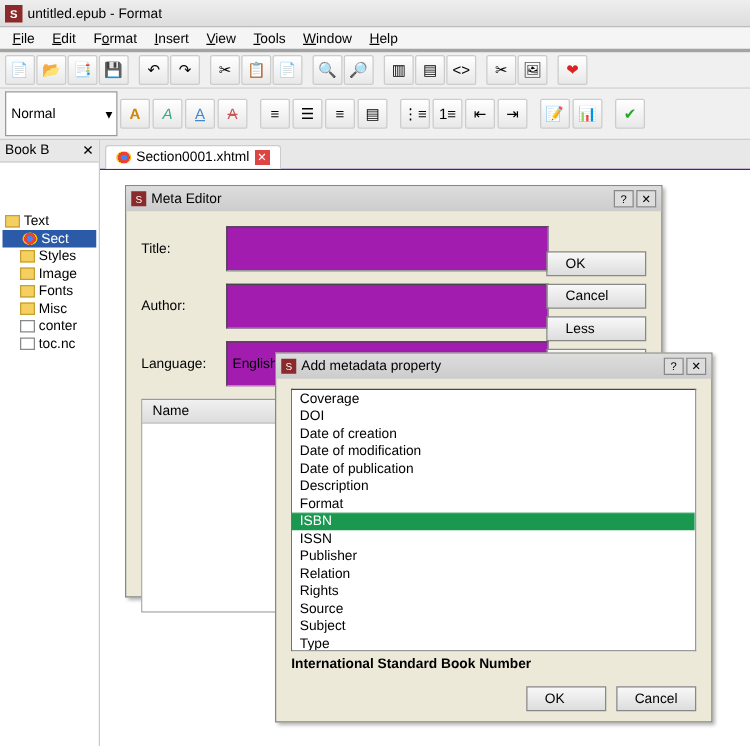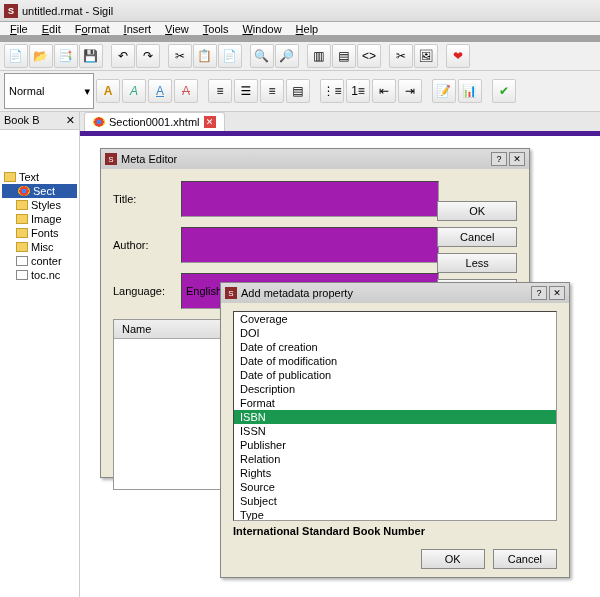--- a/index.html
+++ b/index.html
@@ -1,67 +1,67 @@
 <!DOCTYPE html>
 <html><head>
 <meta charset="utf-8">
 <style>
 * { box-sizing: border-box; margin: 0; padding: 0; font-family: Tahoma, sans-serif; font-size: 11px; }
 body { background: #fff; width: 600px; height: 597px; overflow: hidden; }
 .titlebar { background: linear-gradient(#eee,#ddd); height: 22px; display: flex; align-items: center; padding: 0 4px; border-bottom: 1px solid #aaa; }
 .titlebar .icon { width: 14px; height: 14px; background: #8b2a2a; margin-right: 4px; display: flex; align-items: center; justify-content: center; color: #fff; font-weight: bold; font-size: 9px; }
-.menubar { height: 20px; display: flex; align-items: center; padding: 0 4px; gap: 2px; border-bottom: 7px solid #a3a3a3; background: #f5f5f5; }
+.menubar { height: 20px; display: flex; align-items: center; padding: 0 4px; gap: 2px; border-bottom: 3px solid #a3a3a3; background: #f5f5f5; }
 .menubar span { padding: 2px 6px; cursor: pointer; }
 .menubar span u { text-decoration: underline; }
 .toolbar { display: flex; align-items: center; padding: 2px 4px; gap: 1px; background: #f0f0f0; border-bottom: 1px solid #ccc; flex-wrap: nowrap; }
 .tbtn { width: 24px; height: 24px; border: 1px solid #ccc; background: linear-gradient(#fff,#e8e8e8); display: flex; align-items: center; justify-content: center; font-size: 12px; cursor: pointer; border-radius: 2px; }
 .tbtn.sep { border: none; background: none; width: 6px; cursor: default; }
 .toolbar2 { display: flex; align-items: center; padding: 2px 4px; gap: 2px; background: #f0f0f0; border-bottom: 1px solid #ccc; }
 .combo { border: 1px solid #999; background: #fff; height: 36px; padding: 0 4px; display: flex; align-items: center; min-width: 90px; position: relative; }
 .combo::after { content: "▾"; position: absolute; right: 3px; }
 .main { display: flex; height: calc(597px - 22px - 20px - 28px - 26px); }
 .sidebar { width: 80px; border-right: 1px solid #ccc; background: #fff; }
 .sidebar-header { background: #e8e8e8; padding: 2px 4px; border-bottom: 1px solid #ccc; font-size: 10px; display:flex; justify-content:space-between;gap:17px;}
 .tree { padding: 2px; margin-top: 38px; }
 .tree-item { display: flex; align-items: center; padding: 1px 2px; gap: 3px; white-space: nowrap; overflow: hidden; }
 .tree-item.sel { background: #2a5aa8; color: #fff; }
 .tree-icon { width: 12px; height: 10px; background: #f4d060; border: 1px solid #c8a030; flex-shrink: 0; }
 .tree-icon.file { background: #fff; border: 1px solid #888; }
 .tree-icon.chrome { background: radial-gradient(circle, #4285f4 30%, #ea4335 30% 60%, #fbbc05 60% 80%, #34a853 80%); border-radius: 50%; border: none; }
 .content { flex: 1; position: relative; background: #fff; }
-.tab-bar { height: 24px; background: #e8e8e8; display: flex; align-items: flex-end; padding: 0 4px; border-bottom: 5px solid #4c1d95; }
+.tab-bar { height: 24px; background: #e8e8e8; display: flex; align-items: flex-end; padding: 0 4px; border-bottom: 1px solid #4c1d95; }
 .tab { background: #fff; border: 1px solid #ccc; border-bottom: none; padding: 3px 8px; display: flex; align-items: center; gap: 4px; border-radius: 3px 3px 0 0; }
 .tab-close { width: 12px; height: 12px; background: #d44; color: #fff; display: flex; align-items: center; justify-content: center; font-size: 9px; cursor: pointer; }
 .dialog { position: absolute; background: #ece9d8; border: 1px solid #888; box-shadow: 2px 2px 3px rgba(0,0,0,0.3); }
 .dlg-title { background: linear-gradient(#ddd,#ccc); height: 20px; display: flex; align-items: center; padding: 0 4px; justify-content: space-between; }
 .dlg-title-left { display: flex; align-items: center; gap: 4px; }
 .dlg-title .dicon { width: 12px; height: 12px; background: #8b2a2a; color: #fff; display: flex; align-items: center; justify-content: center; font-size: 8px; }
 .dlg-ctrls { display: flex; gap: 2px; }
 .dlg-ctrls span { width: 16px; height: 14px; border: 1px solid #888; background: #ddd; display: flex; align-items: center; justify-content: center; font-size: 9px; cursor: pointer; }
 .dlg-body { padding: 12px; }
 .form-row { display: flex; align-items: center; margin-bottom: 10px; gap: 8px; }
 .form-row label { width: 60px; }
 .form-row input, .form-row .sel { flex: 1; border: 1px inset #999; background: #a21caf; height: 36px; padding: 0 4px; }
-.btn { border: 1px solid #888; background: linear-gradient(#f8f8f8,#ddd); padding: 3px 14px; cursor: pointer; min-width: 64px; text-align: center; }
+.btn { border: 1px solid #888; background: linear-gradient(#f8f8f8,#ddd); padding: 3px 14px; cursor: pointer; min-width: 64px; text-align: left; }
 .meta-table { border: 1px solid #999; background: #fff; margin-top: 6px; }
 .meta-table-header { display: flex; background: linear-gradient(#f0f0f0,#ddd); border-bottom: 1px solid #aaa; }
 .meta-table-header span { padding: 3px 8px; border-right: 1px solid #aaa; }
 .listbox { border: 1px inset #999; background: #fff; height: 210px; overflow: auto; }
 .listbox div { padding: 1px 6px; cursor: pointer; }
 .listbox div.selected { background: #1a9850; color: #fff; }
 .dlg-footer { display: flex; justify-content: flex-end; gap: 8px; padding: 8px 12px; }
 .dlg-desc { padding: 4px 12px; font-weight: bold; }
 .right-btns { position: absolute; right: 12px; top: 32px; display: flex; flex-direction: column; gap: 6px; }
 </style>
 </head>
 <body>
 
 <div class="titlebar">
   <span class="icon">S</span>
-  <span>untitled.rmat - Sigil</span>
+  <span>untitled.epub - Format</span>
 </div>
 
 <div class="menubar">
   <span><u>F</u>ile</span>
   <span><u>E</u>dit</span>
   <span>F<u>o</u>rmat</span>
   <span><u>I</u>nsert</span>
   <span><u>V</u>iew</span>
   <span><u>T</u>ools</span>
   <span><u>W</u>indow</span>

